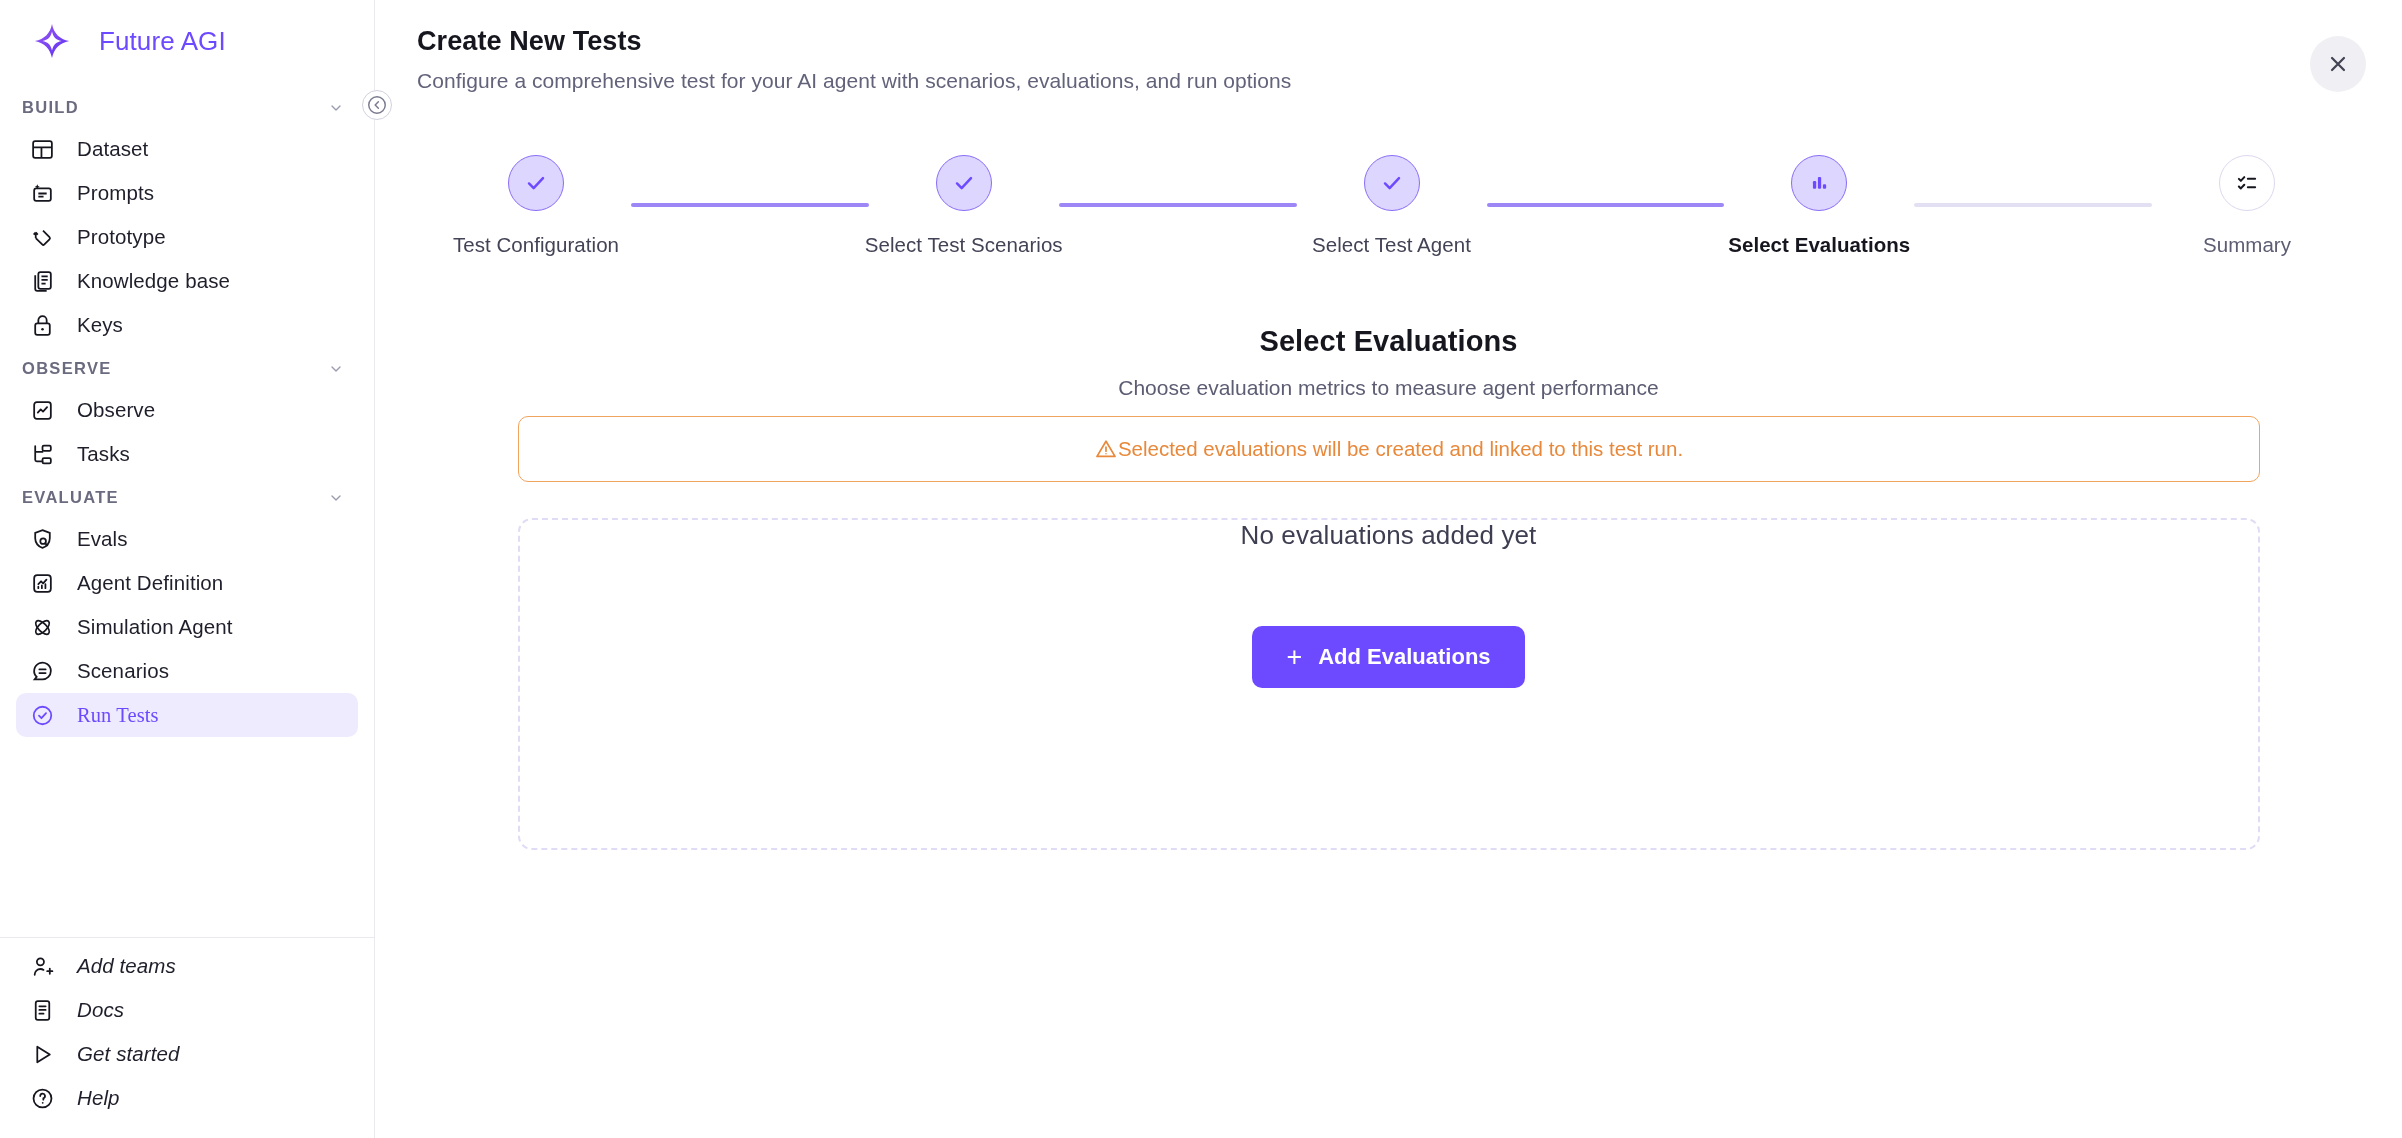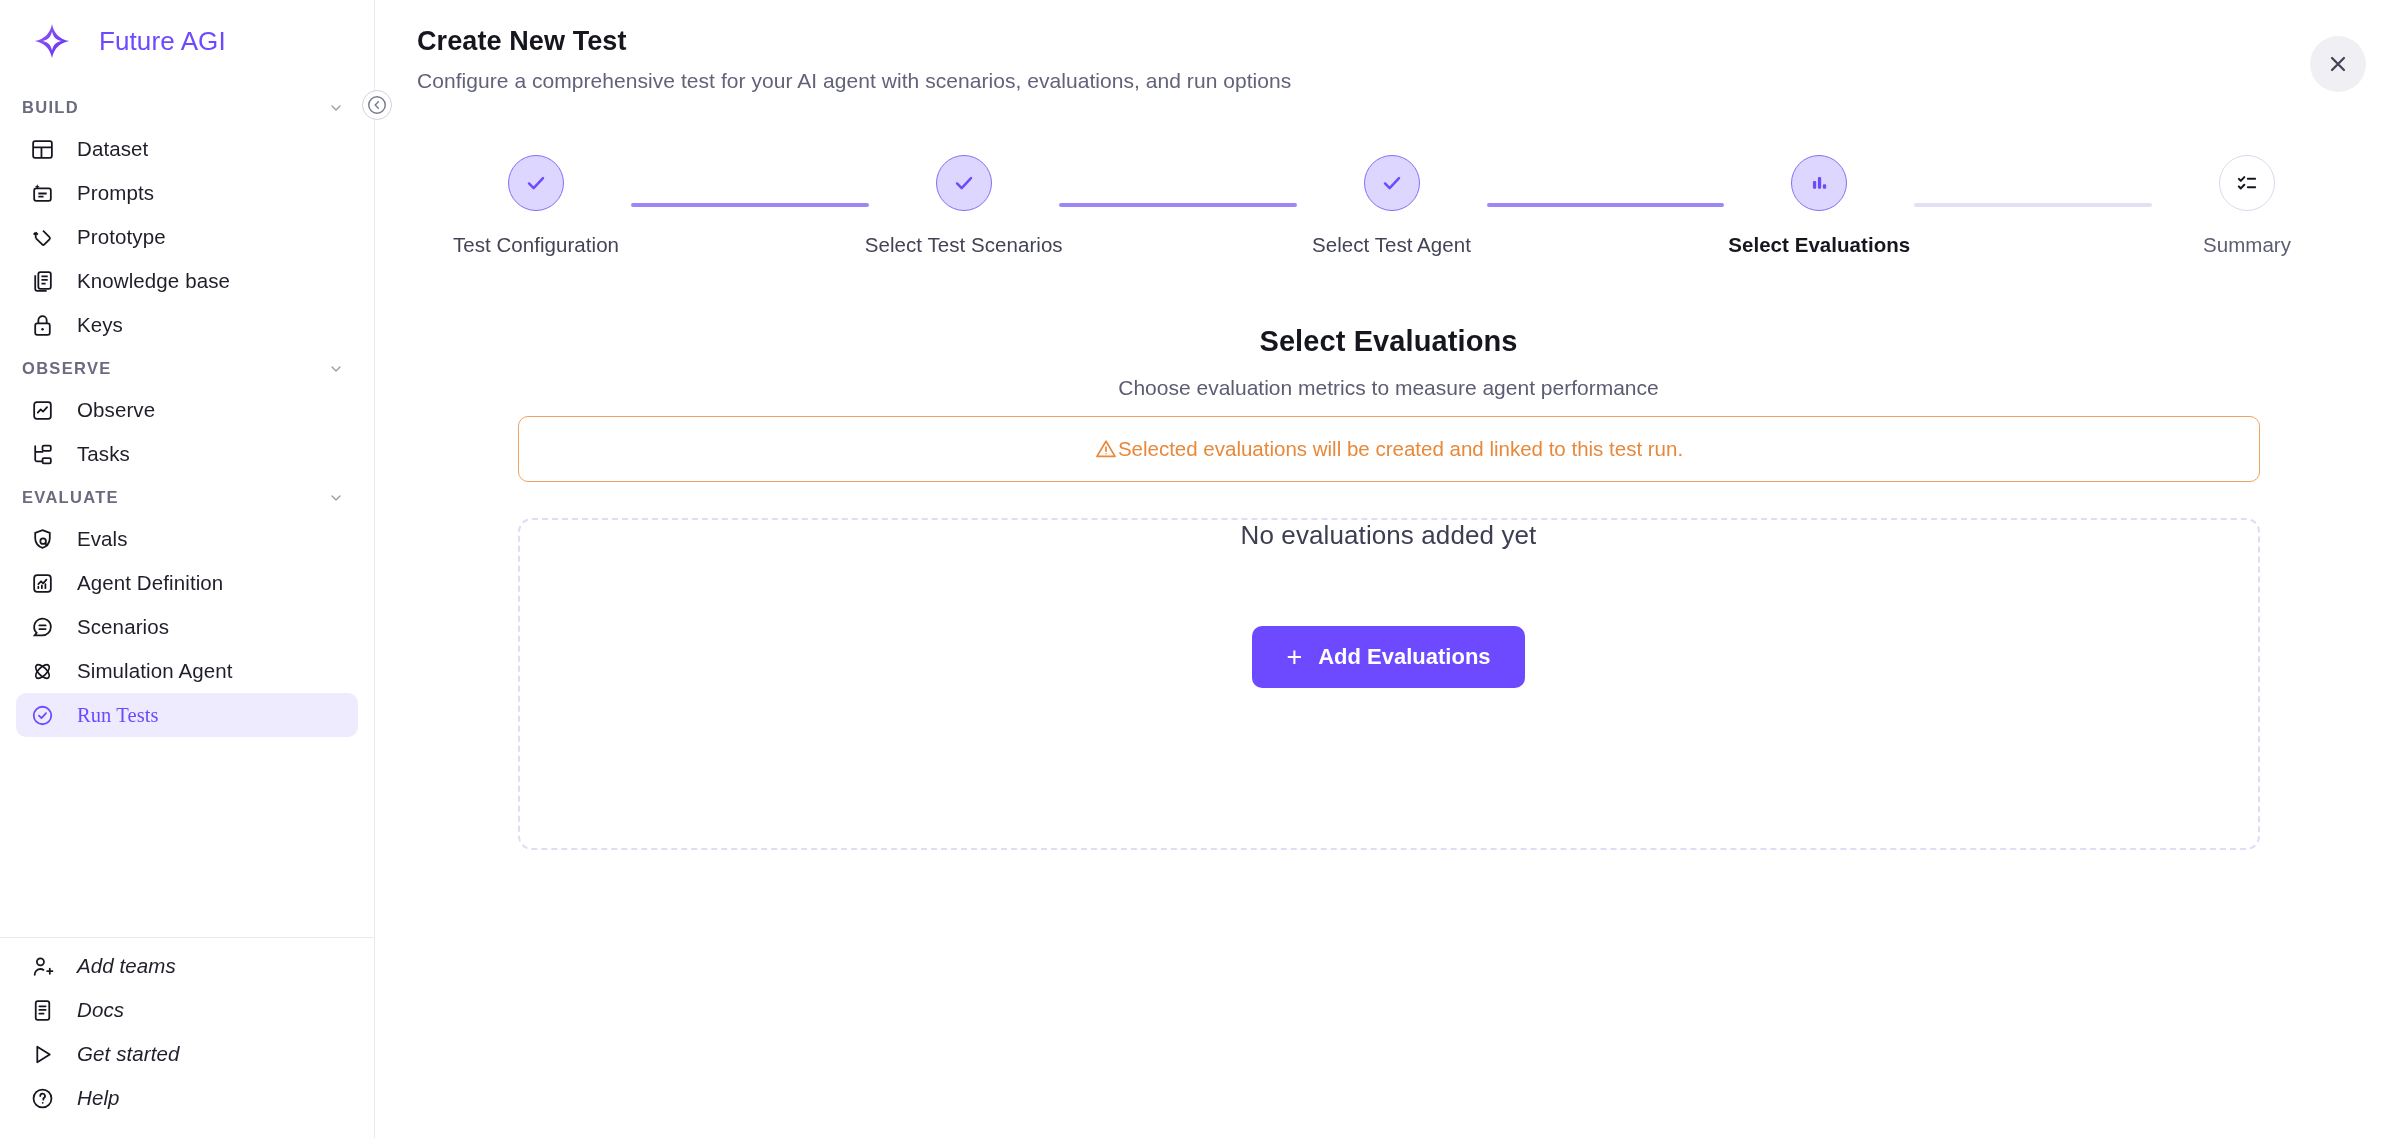--- a/index.html
+++ b/index.html
@@ -261,35 +261,35 @@
       <div class="nav-item">
         <svg class="ic" viewBox="0 0 24 24" fill="none" stroke="currentColor" stroke-width="1.7">
           <rect x="4" y="4" width="16" height="16" rx="3"></rect>
           <path d="M8 12.5l2.6-2.6 2 2 3.2-3.6" stroke-linecap="round" stroke-linejoin="round"></path>
           <path d="M8 16.5v-1.4M11.4 16.5v-2.6M14.8 16.5v-3.8" stroke-linecap="round"></path>
         </svg>
         <span class="lbl">Agent Definition</span>
       </div>
 
       <div class="nav-item">
-        <svg class="ic" viewBox="0 0 24 24" fill="none" stroke="currentColor" stroke-width="1.7">
-          <path d="M20 11.5a8 8 0 01-8 8H4.5l1.9-2.3A8 8 0 1120 11.5z"></path>
-            <path d="M9 10h6M9 13.5h6" stroke-linecap="round"></path>
-        </svg>
-        <span class="lbl">Scenarios</span>
-      </div>
-
-      <div class="nav-item">
         <svg class="ic" viewBox="0 0 24 24" fill="none" stroke="currentColor" stroke-width="1.6">
           <ellipse cx="12" cy="12" rx="4" ry="8.3" transform="rotate(45 12 12)"></ellipse>
           <ellipse cx="12" cy="12" rx="4" ry="8.3" transform="rotate(-45 12 12)"></ellipse>
         </svg>
         <span class="lbl">Simulation Agent</span>
       </div>
 
+      <div class="nav-item">
+        <svg class="ic" viewBox="0 0 24 24" fill="none" stroke="currentColor" stroke-width="1.7">
+          <path d="M20 11.5a8 8 0 01-8 8H4.5l1.9-2.3A8 8 0 1120 11.5z"></path>
+            <path d="M9 10h6M9 13.5h6" stroke-linecap="round"></path>
+        </svg>
+        <span class="lbl">Scenarios</span>
+      </div>
+
       <div class="nav-item active">
         <svg class="ic" viewBox="0 0 24 24" fill="none" stroke="currentColor" stroke-width="1.7">
           <circle cx="12" cy="12" r="8.4"></circle>
             <path d="M8.6 12.2l2.4 2.4 4.4-4.8" stroke-linecap="round" stroke-linejoin="round"></path>
         </svg>
         <span class="lbl">Run Tests</span>
       </div>
     </div>
 
     <div class="sidebar-bottom">
@@ -321,21 +321,21 @@
           <circle cx="12.2" cy="16.1" r="0.85" fill="currentColor" stroke="none"></circle>
         </svg>
         <span class="lbl">Help</span>
       </div>
     </div>
   </aside>
 
   <main class="main">
 
     <div class="page-head">
-      <div class="page-title">Create New Test</div>
+      <div class="page-title">Create New Tests</div>
       <div class="page-sub">Configure a comprehensive test for your AI agent with scenarios, evaluations, and run options</div>
     </div>
 
     <button class="close-btn">
       <svg viewBox="0 0 24 24" width="26" height="26" fill="none" stroke="currentColor" stroke-width="2.1">
         <path d="M6.5 6.5l11 11M17.5 6.5l-11 11" stroke-linecap="round"></path>
       </svg>
     </button>
 
     <div class="stepper">

